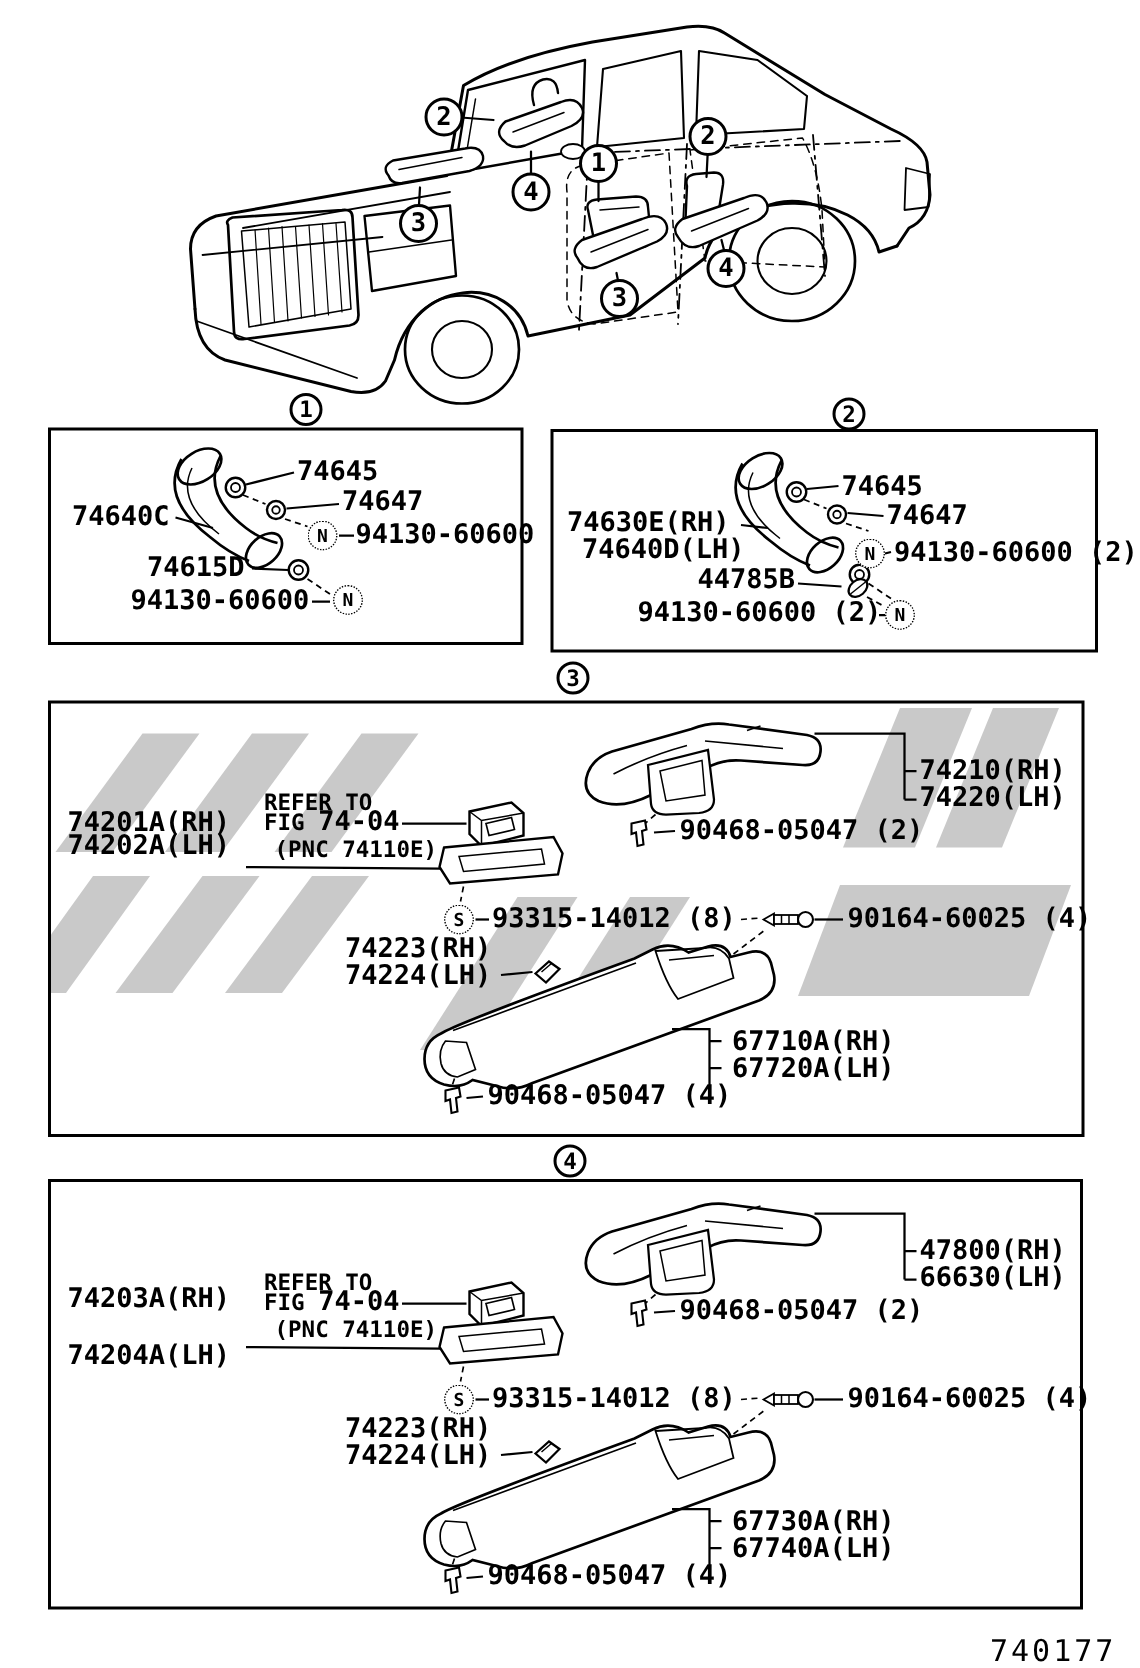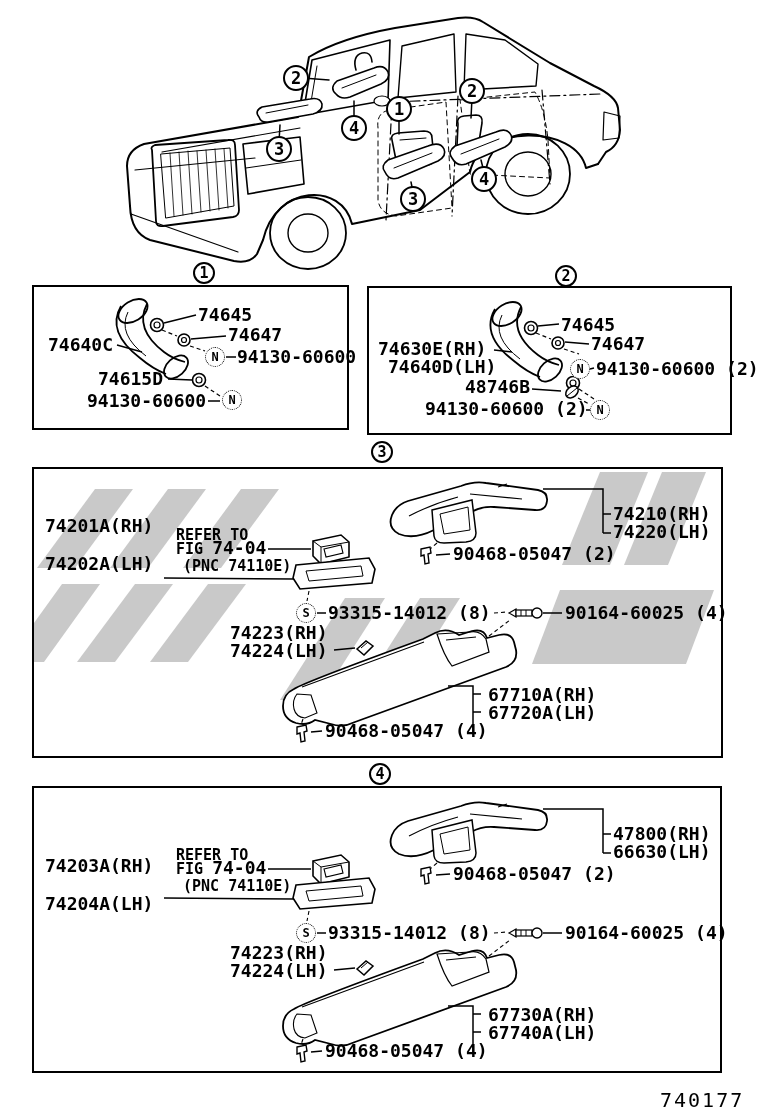--- a/index.html
+++ b/index.html
@@ -197,26 +197,26 @@
 <div class="lbl" style="left:98px;top:370px">74615D</div>
 <div class="lbl" style="left:87px;top:392px">94130-60600</div>
 <div class="circ csym" style="left:205px;top:347px">N</div>
 <div class="circ csym" style="left:222px;top:390px">N</div>
 
 <div class="lbl" style="left:561px;top:316px">74645</div>
 <div class="lbl" style="left:591px;top:335px">74647</div>
 <div class="lbl" style="left:378px;top:340px">74630E(RH)</div>
 <div class="lbl" style="left:388px;top:358px">74640D(LH)</div>
 <div class="lbl" style="left:596px;top:360px">94130-60600 (2)</div>
-<div class="lbl" style="left:465px;top:378px">48746B</div>
+<div class="lbl" style="left:465px;top:378px">44785B</div>
 <div class="lbl" style="left:425px;top:400px">94130-60600 (2)</div>
 <div class="circ csym" style="left:570px;top:359px">N</div>
 <div class="circ csym" style="left:590px;top:400px">N</div>
 
-<div class="lbl" style="left:45px;top:517px">74201A(RH)</div>
+<div class="lbl" style="left:45px;top:540px">74201A(RH)</div>
 <div class="lbl" style="left:45px;top:555px">74202A(LH)</div>
 <div class="lbl sm" style="left:176px;top:528px">REFER TO</div>
 <div class="lbl sm" style="left:176px;top:540px"><span>FIG</span> <span class="big">74-04</span></div>
 <div class="lbl sm" style="left:183px;top:559px">(PNC 74110E)</div>
 <div class="lbl" style="left:613px;top:505px">74210(RH)</div>
 <div class="lbl" style="left:613px;top:523px">74220(LH)</div>
 <div class="lbl" style="left:453px;top:545px">90468-05047 (2)</div>
 <div class="lbl" style="left:328px;top:604px">93315-14012 (8)</div>
 <div class="lbl" style="left:565px;top:604px">90164-60025 (4)</div>
 <div class="lbl" style="left:230px;top:624px">74223(RH)</div>

